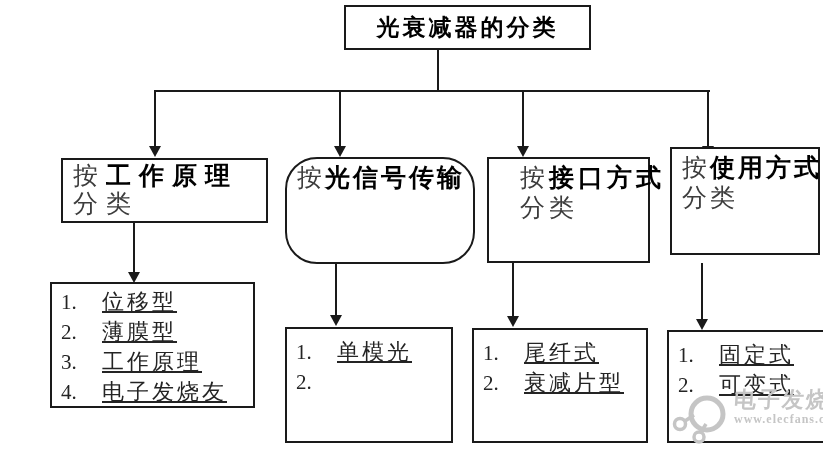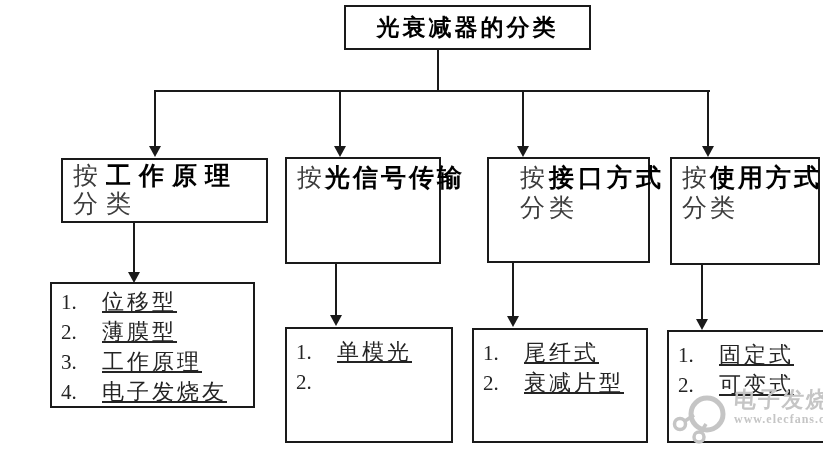--- a/index.html
+++ b/index.html
@@ -38,23 +38,23 @@
     border-left:6px solid transparent; border-right:6px solid transparent;
     border-top:11px solid var(--line);}
   #ah-d1{left:149px; top:146px;} #ah-d2{left:334px; top:146px;}
   #ah-d3{left:517px; top:146px;} #ah-d4{left:702px; top:146px;}
   #ah-c1{left:128px; top:272px;} #ah-c2{left:330px; top:315px;}
   #ah-c3{left:507px; top:316px;} #ah-c4{left:696px; top:319px;}
   
   .branch-box{ font-size:25px; line-height:30px; white-space:nowrap;
     padding:4px 0 0 10px; letter-spacing:4px;}
   #hb0{left:31px;  top:158px; width:207px; height:65px; letter-spacing:8px; line-height:28px; padding-top:2px;}
-  #hb1{left:255px; top:157px; width:156px; height:107px; letter-spacing:3px;}
+  #hb1{left:255px; top:157px; width:190px; height:107px; letter-spacing:3px;border-radius:32px;}
   #hb2{left:457px; top:157px; width:163px; height:106px;padding-left:31px;}
-  #hb3{left:640px; top:157px; width:150px; height:108px; letter-spacing:3px;}
+  #hb3{left:640px; top:147px; width:150px; height:108px; letter-spacing:3px;}
   .seg{font-weight:400; color:var(--regular-text);}
   .seg.bold{font-weight:700; color:var(--bold-text);}
   
   .list-box{padding-top:5px;}
   #lb0{left:20px;  top:282px; width:205px; height:126px; padding-top:3px;}
   #lb1{left:255px; top:327px; width:168px; height:116px; padding-top:8px;}
   #lb2{left:442px; top:328px; width:176px; height:115px; padding-top:8px;}
   #lb3{left:637px; top:330px; width:166px; height:113px; padding-top:8px;}
   .li{display:flex; align-items:baseline; line-height:30px;
     padding-left:9px; font-size:22px; color:#242424; white-space:nowrap;}

